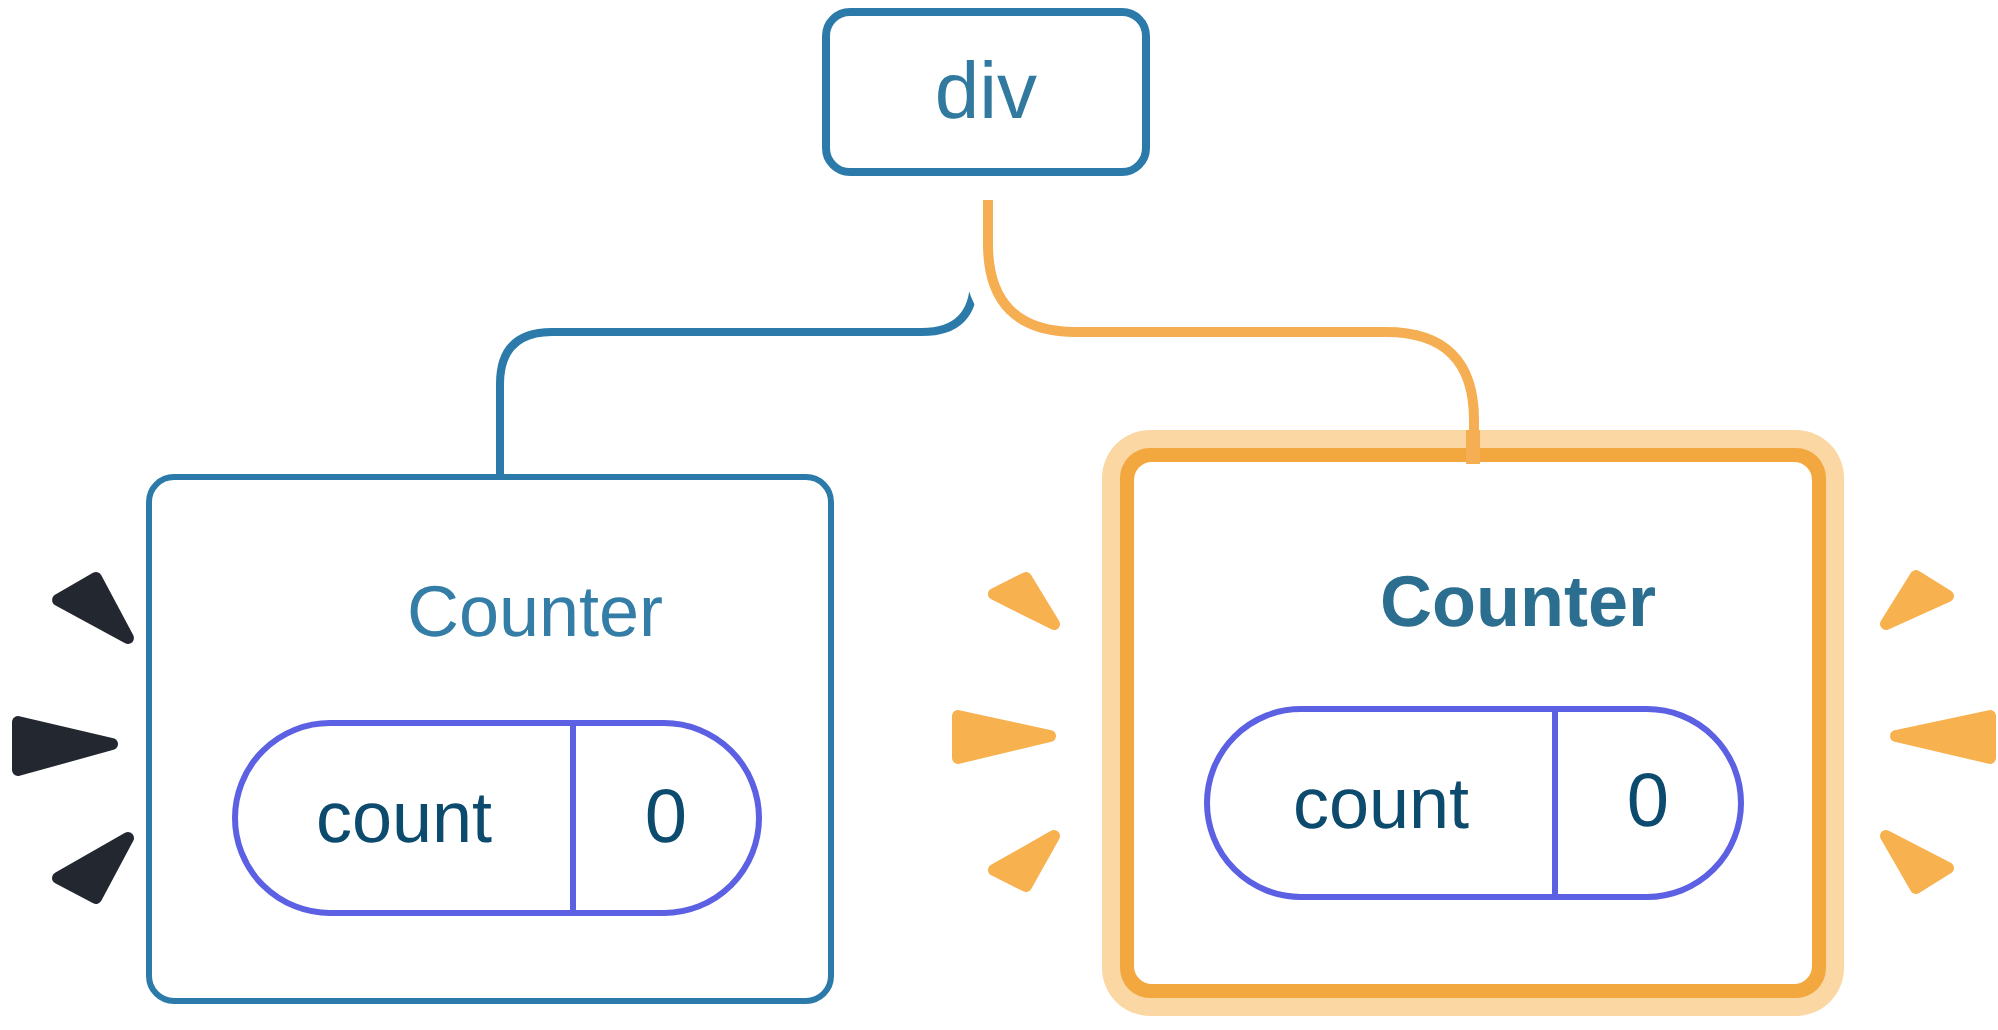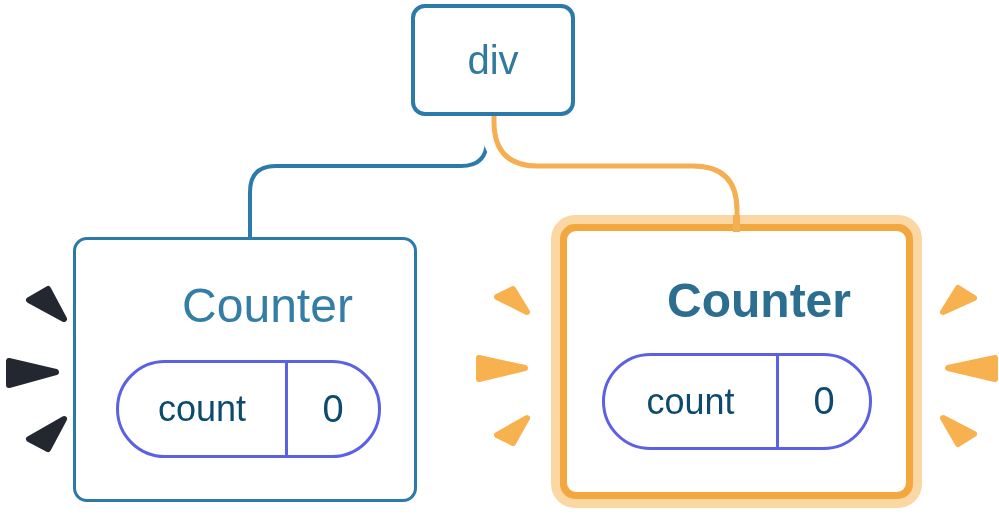--- a/index.html
+++ b/index.html
@@ -4,32 +4,32 @@
 <style>
   html,body{margin:0;padding:0;background:#ffffff;}
   .stage{
     position:relative;width:999px;height:515px;background:#ffffff;
     font-family:"Liberation Sans",sans-serif;overflow:hidden;
   }
   .edges{position:absolute;left:0;top:0;width:999px;height:515px;z-index:0;}
 
   
   .node-root{
-    position:absolute;left:411px;top:4px;width:164px;height:112px;box-sizing:border-box;
+    position:absolute;left:411px;top:4px;width:164px;height:84px;box-sizing:border-box;
     background:#fff;border:4px solid #2B7AA9;border-radius:14px;z-index:2;
     display:flex;align-items:center;justify-content:center;
     font-size:40px;color:#31799F;
   }
 
   
   .card-left{
     position:absolute;left:73px;top:237px;width:344px;height:265px;box-sizing:border-box;
     background:#fff;border:3px solid #2B7AA9;border-radius:14px;z-index:2;
   }
-  .card-title{position:absolute;left:0;right:0;text-align:center;font-size:48px;line-height:44px;padding-left:45px;}
+  .card-title{position:absolute;left:0;right:0;text-align:center;font-size:36px;line-height:44px;padding-left:45px;}
   .card-left .card-title{top:44px;color:#337DA6;font-weight:400;}
 
   
   .card-right{
     position:absolute;left:551px;top:215px;width:371px;height:293px;box-sizing:border-box;
     background:#FAD7A3;border-radius:24px;padding:9px;z-index:2;
   }
   .card-right-mid{width:100%;height:100%;box-sizing:border-box;background:#F3A73F;border-radius:15px;padding:7px;}
   .card-right-inner{width:100%;height:100%;box-sizing:border-box;background:#ffffff;border-radius:9px;}
   .card-right .card-title{top:64px;color:#2C6E90;font-weight:700;}

